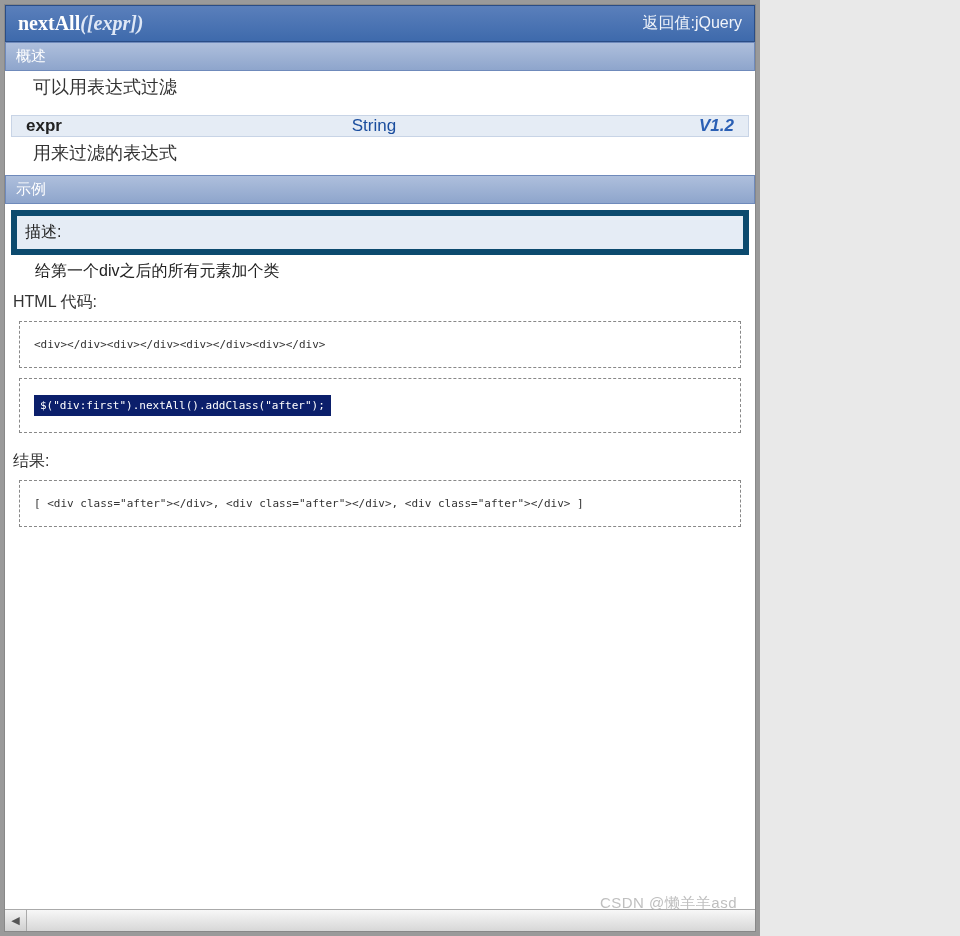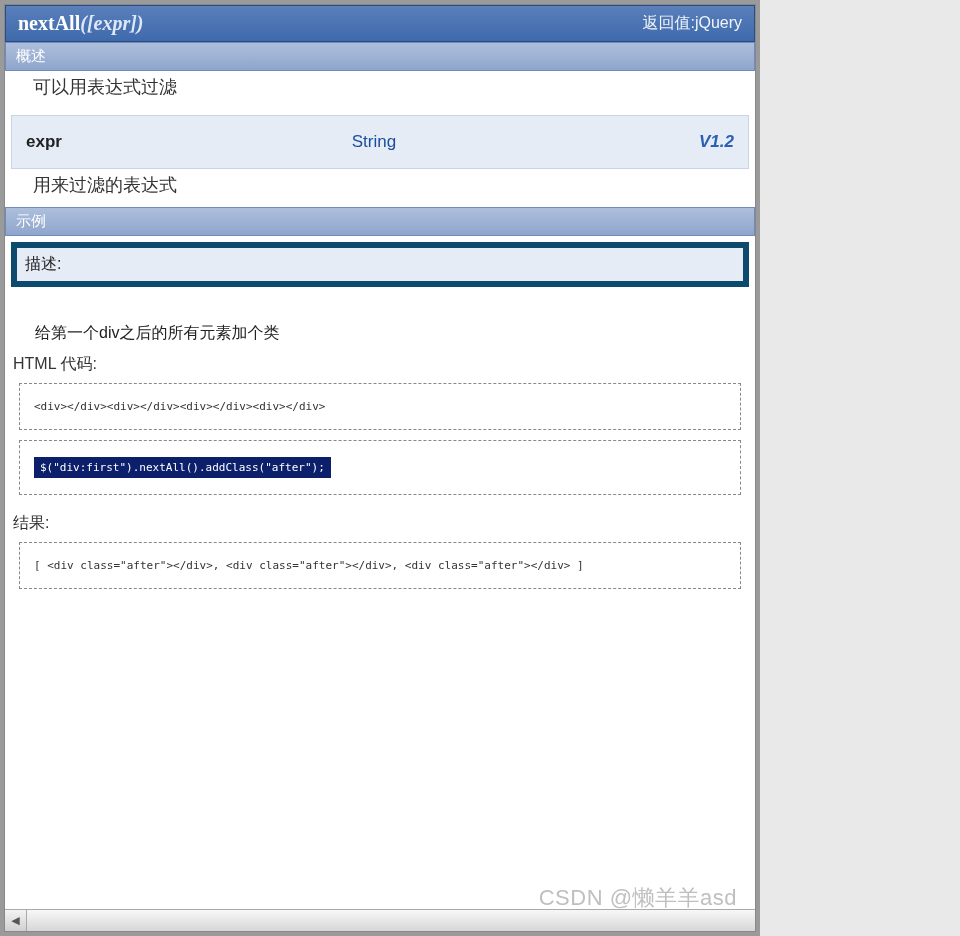--- a/index.html
+++ b/index.html
@@ -72,21 +72,21 @@
     padding: 4px 10px 10px 28px;
     font-size: 18px;
     color: #333;
   }
   
   .param-row {
     background: #e5ecf5;
     border: 1px solid #c8d4e6;
     display: flex;
     align-items: center;
-    padding: 16px 14px;
+    padding: 0 14px;
     margin: 6px 6px 0 6px;
     font-size: 17px;
   }
   .param-name { flex: 0 0 46%; font-weight: bold; color: #222; }
   .param-type { flex: 0 0 34%; color: #1a4d9e; }
   .param-version { flex: 1; text-align: right; color: #2a5fb4; font-style: italic; font-weight: bold; }
   
   .desc-row {
     background: #e5ecf5;
     border: 6px solid #0c4a6e;
@@ -137,21 +137,21 @@
     color: #555;
     font-size: 11px;
     user-select: none;
   }
   .h-scrollbar .track { flex: 1; }
   
   .watermark {
     position: absolute;
     right: 18px; bottom: 18px;
     color: rgba(180,180,180,0.85);
-    font-size: 22px;
+    font-size: 15px;
     font-family: Arial, "Microsoft YaHei", sans-serif;
     pointer-events: none;
     letter-spacing: 0.5px;
   }
 </style>
 </head>
 <body>
 
 <div class="outer">
   <div class="inner">
@@ -171,21 +171,21 @@
 
       <div class="param-row">
         <span class="param-name">expr</span>
         <span class="param-type">String</span>
         <span class="param-version">V1.2</span>
       </div>
       <div class="sub-note">用来过滤的表达式</div>
 
       <div class="section-header">示例</div>
       <div class="desc-row">描述:</div>
-      <div class="section-body" style="padding-top:24px; padding-bottom:2px;margin-top:12px;">给第一个div之后的所有元素加个类</div>
+      <div class="section-body" style="padding-top:6px; padding-bottom:2px;">给第一个div之后的所有元素加个类</div>
 
       <div class="label-line">HTML 代码:</div>
       <div class="code-box">&lt;div&gt;&lt;/div&gt;&lt;div&gt;&lt;/div&gt;&lt;div&gt;&lt;/div&gt;&lt;div&gt;&lt;/div&gt;</div>
 
       <div class="code-box"><span class="highlight">$("div:first").nextAll().addClass("after");</span></div>
 
       <div class="label-line">结果:</div>
       <div class="code-box">[ &lt;div class="after"&gt;&lt;/div&gt;, &lt;div class="after"&gt;&lt;/div&gt;, &lt;div class="after"&gt;&lt;/div&gt; ]</div>
 
     </div>

